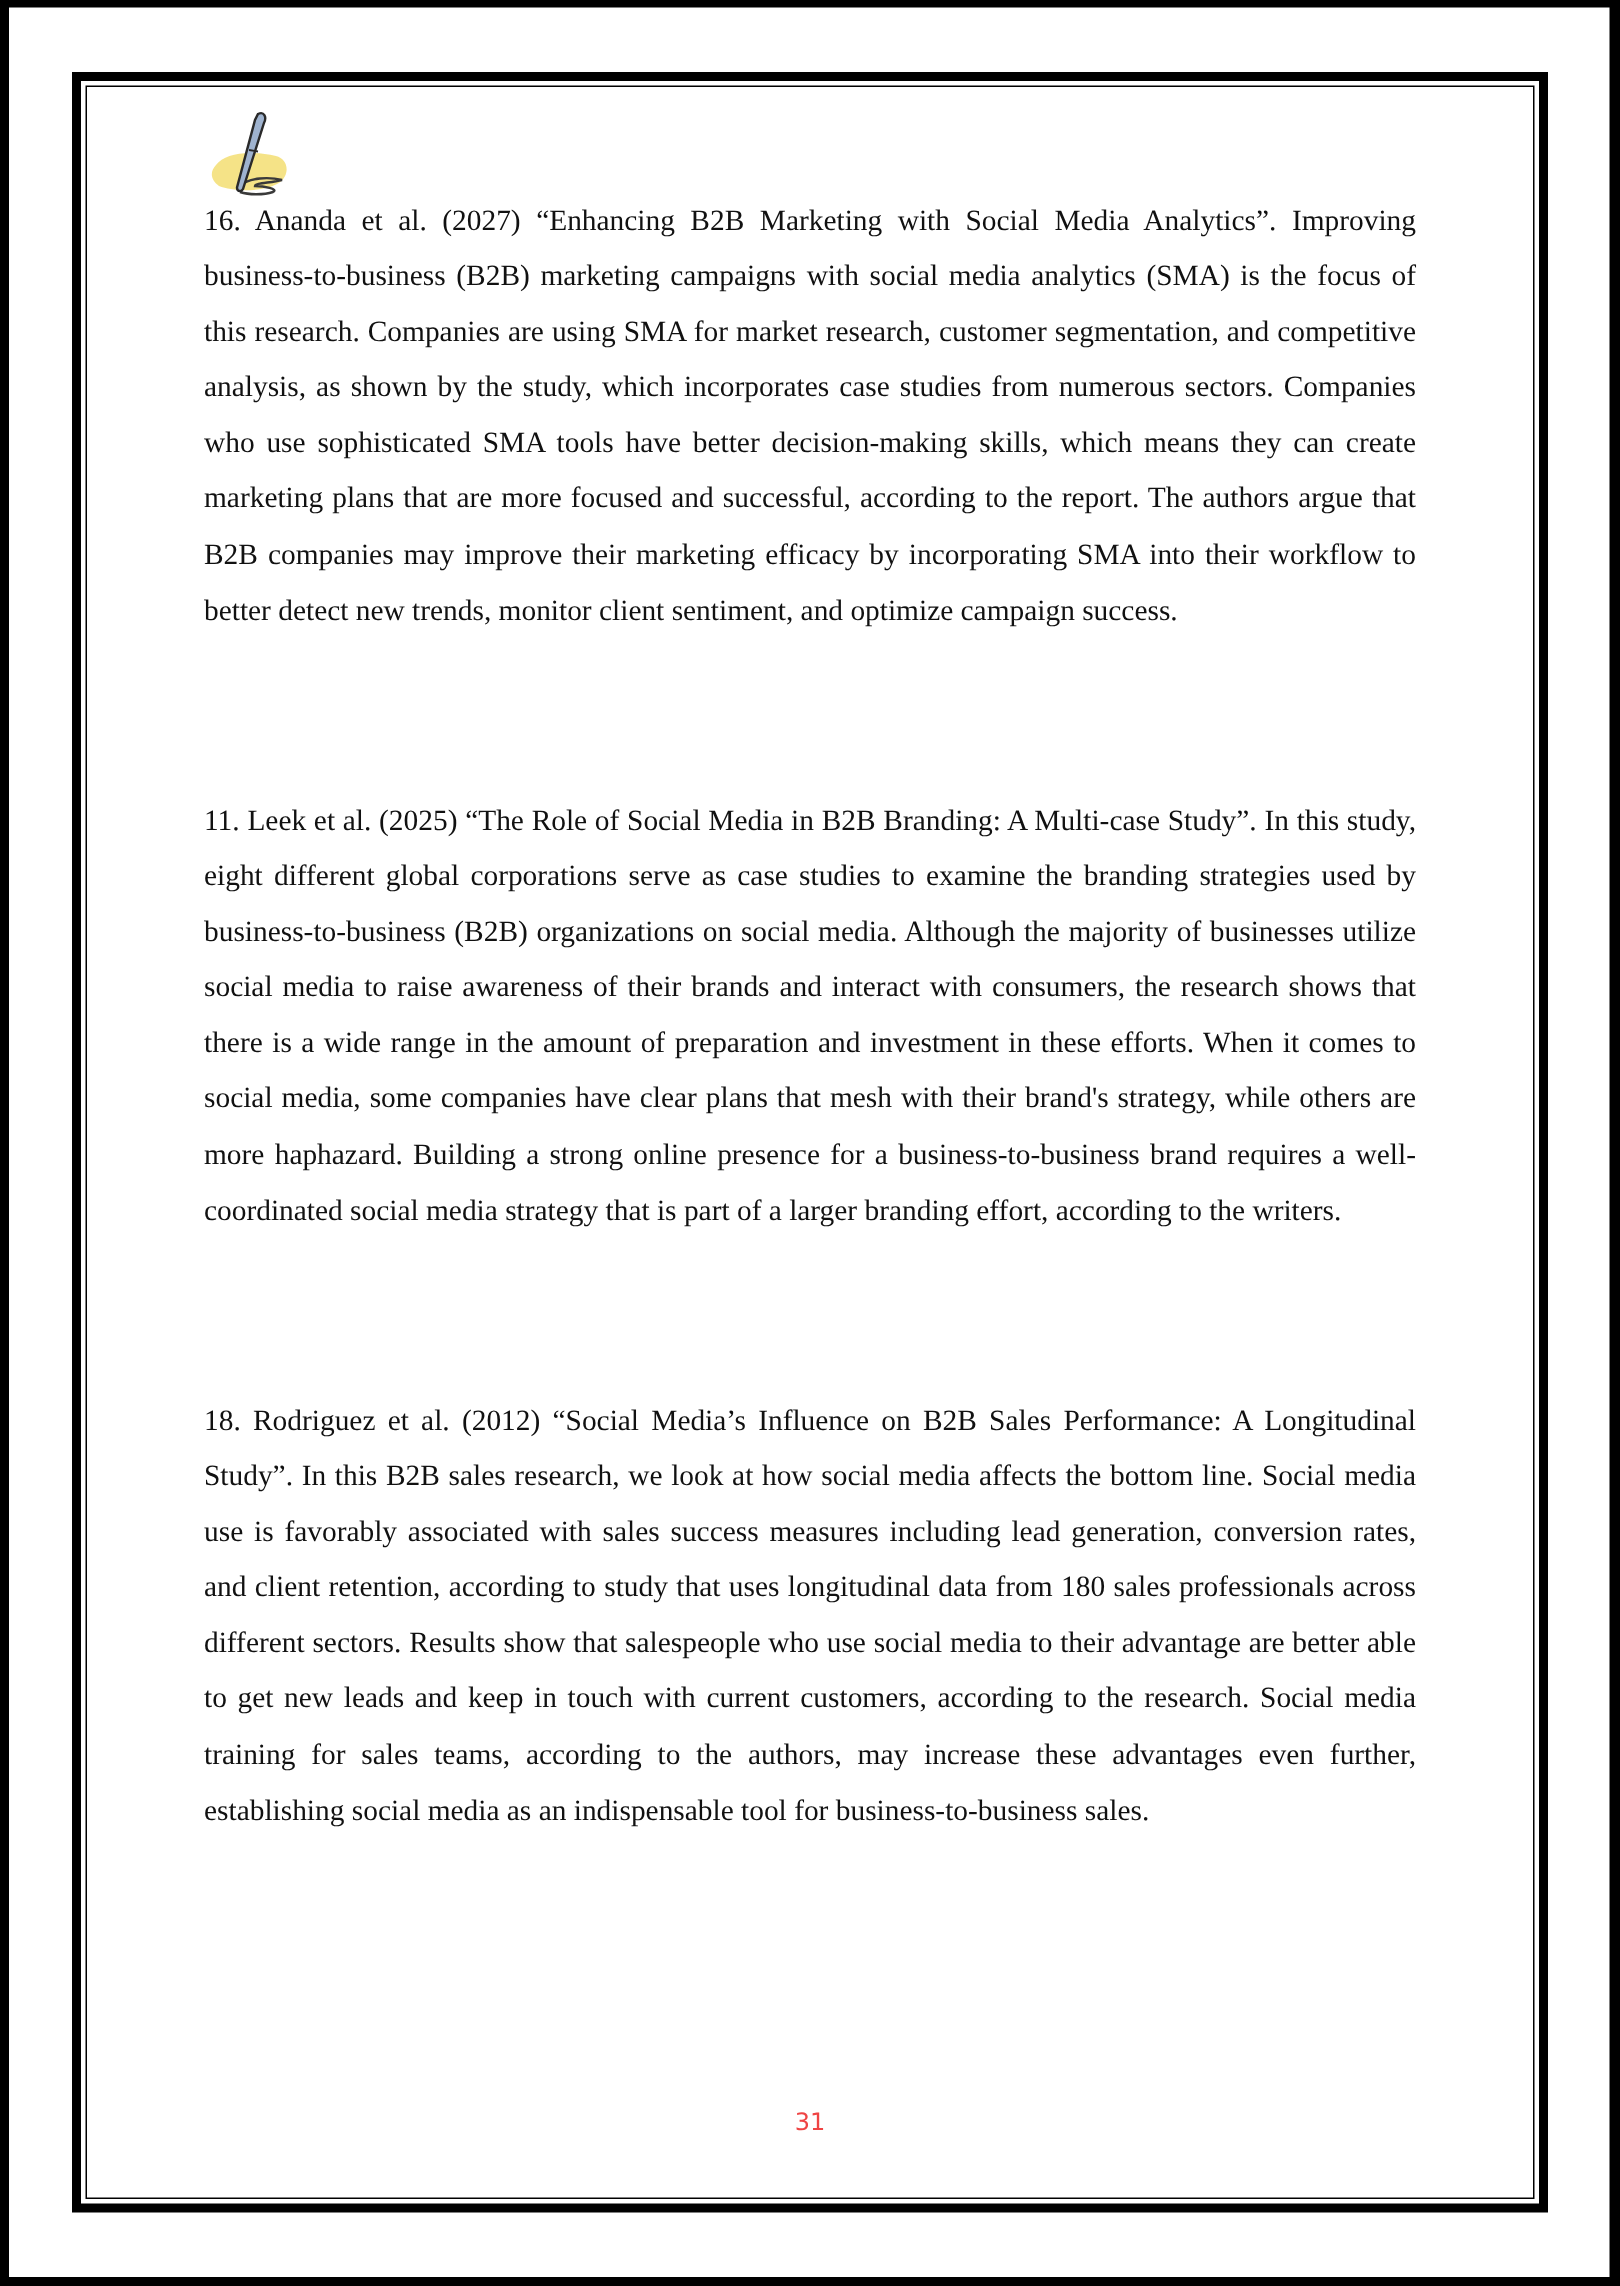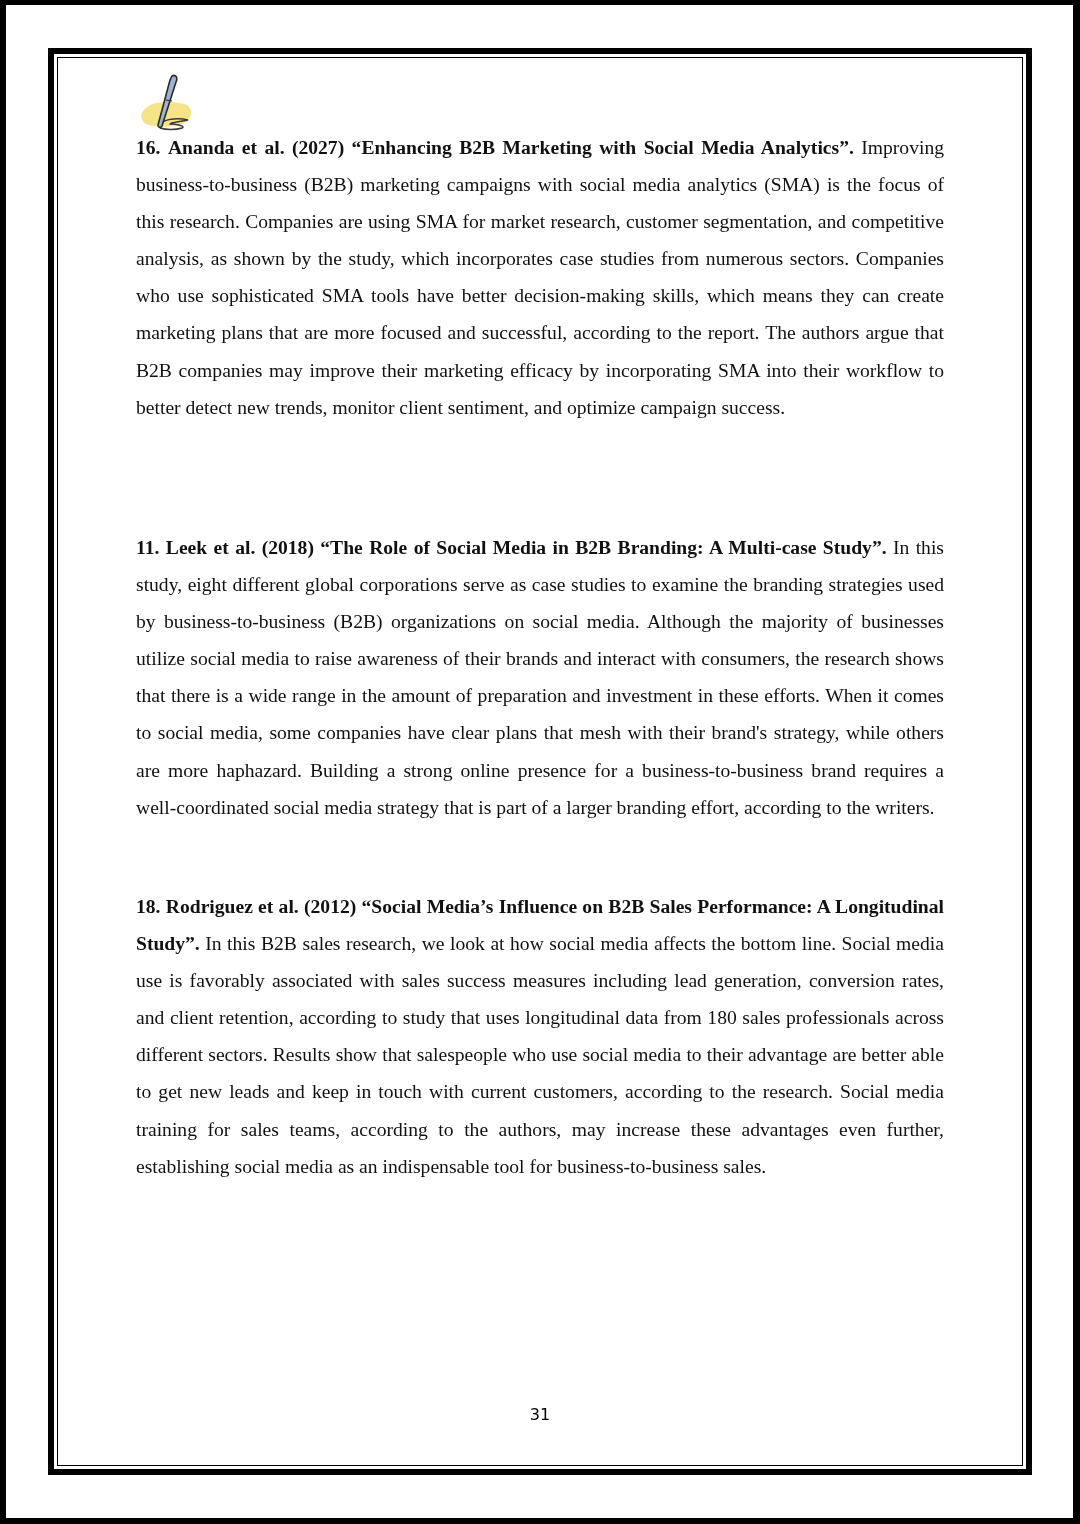--- a/index.html
+++ b/index.html
@@ -47,33 +47,33 @@
     .entry {
       position: absolute;
       left: 136px;
       width: 808px;
       font-size: 19.6px;
       line-height: 37.1px;
       text-align: justify;
       text-align-last: left;
     }
     .entry .title {
-      font-weight: bold;
+      font-weight: normal;
     }
     .entry-16 { top: 129px; }
     .entry-17 { top: 529px; }
-    .entry-18 { top: 888px; }
+    .entry-18 { top: 929px; }
     .page-number {
       position: absolute;
       left: 500px; top: 1405px;
       width: 80px;
       text-align: center;
       font-family: "DejaVu Sans", "Liberation Sans", sans-serif;
       font-size: 16px;
-      color: #000000;
+      color: #ef4444;
     }
   </style>
 </head>
 <body>
 
 <div class="outer-frame"></div>
 <div class="inner-frame-thick"></div>
 <div class="inner-frame-thin"></div>
 
 <div class="icon-pen">
@@ -86,21 +86,21 @@
 </div>
 
 <div class="entry entry-16">
   <span class="title">16.</span>
   <span class="title">Ananda et al. (2027) “Enhancing B2B Marketing with Social Media Analytics”.</span>
   <span>Improving business-to-business (B2B) marketing campaigns with social media analytics (SMA) is the focus of this research. Companies are using SMA for market research, customer segmentation, and competitive analysis, as shown by the study, which incorporates case studies from numerous sectors. Companies who use sophisticated SMA tools have better decision-making skills, which means they can create marketing plans that are more focused and successful, according to the report. The authors argue that B2B companies may improve their marketing efficacy by incorporating SMA into their workflow to better detect new trends, monitor client sentiment, and optimize campaign success.</span>
 </div>
 
 <div class="entry entry-17">
   <span class="title">11.</span>
-  <span class="title">Leek et al. (2018) “The Role of Social Media in B2B Branding: A Multi-case Study”.</span>
+  <span class="title">Leek et al. (2025) “The Role of Social Media in B2B Branding: A Multi-case Study”.</span>
   <span>In this study, eight different global corporations serve as case studies to examine the branding strategies used by business-to-business (B2B) organizations on social media. Although the majority of businesses utilize social media to raise awareness of their brands and interact with consumers, the research shows that there is a wide range in the amount of preparation and investment in these efforts. When it comes to social media, some companies have clear plans that mesh with their brand's strategy, while others are more haphazard. Building a strong online presence for a business-to-business brand requires a well-coordinated social media strategy that is part of a larger branding effort, according to the writers.</span>
 </div>
 
 <div class="entry entry-18">
   <span class="title">18.</span>
   <span class="title">Rodriguez et al. (2012) “Social Media’s Influence on B2B Sales Performance: A Longitudinal Study”.</span>
   <span>In this B2B sales research, we look at how social media affects the bottom line. Social media use is favorably associated with sales success measures including lead generation, conversion rates, and client retention, according to study that uses longitudinal data from 180 sales professionals across different sectors. Results show that salespeople who use social media to their advantage are better able to get new leads and keep in touch with current customers, according to the research. Social media training for sales teams, according to the authors, may increase these advantages even further, establishing social media as an indispensable tool for business-to-business sales.</span>
 </div>
 
 <div class="page-number">31</div>

